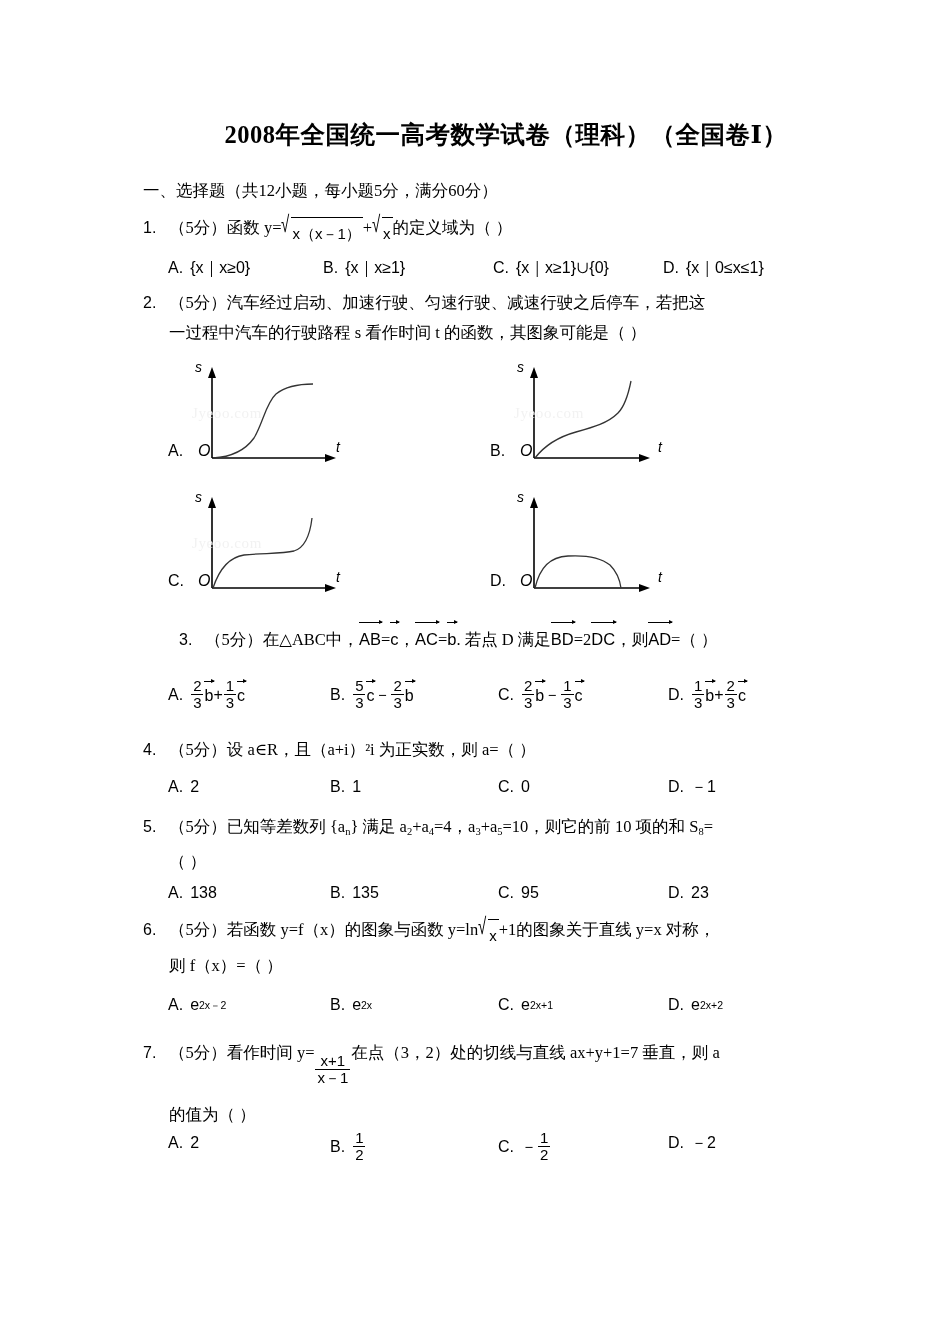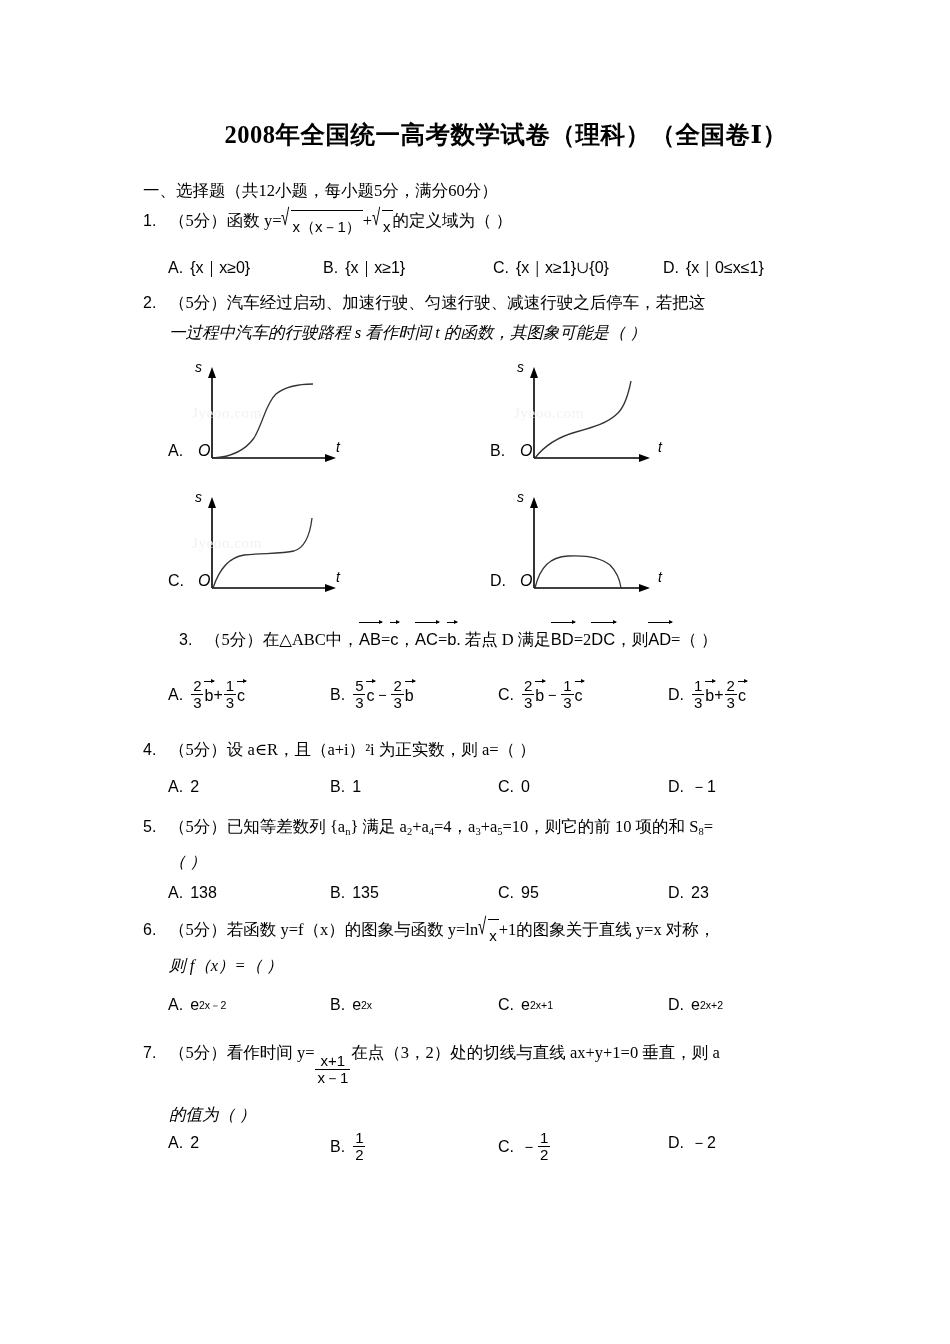--- a/index.html
+++ b/index.html
@@ -61,21 +61,20 @@
     font-family: "Liberation Sans", sans-serif;
     font-size: 16px;
     vertical-align: baseline;
   }
   .q-body {
     display: inline;
   }
   .q-line2 {
     margin-left: 26px;
     display: block;
-    font-style: italic;
   }
 
   
   .opts {
     position: absolute;
     left: 168px;
     width: 690px;
     font-size: 16px;
     font-family: "Liberation Sans", sans-serif;
     line-height: 26px;
@@ -186,21 +185,21 @@
 </style>
 </head>
 <body>
 
 <div class="page">
 
   <div class="doc-title">2008年全国统一高考数学试卷（理科）（全国卷Ⅰ）</div>
 
   <div class="section-head">一、选择题（共12小题，每小题5分，满分60分）</div>
 
-  <div class="q" style="top:206px;">
+  <div class="q" style="top:213px;">
     <span class="q-num">1.</span><span class="q-body"><span>（5分）</span><span>函数 y=</span><span class="sqrt">
           <span class="radical">√</span>
           <span class="radicand">x（x－1）</span>
         </span><span>+</span><span class="sqrt">
           <span class="radical">√</span>
           <span class="radicand">x</span>
         </span><span>的定义域为（        ）</span></span>
   </div>
   <div class="opts" style="top:255px;">
     <div class="opt" style="left:0px;">
@@ -419,21 +418,21 @@
         <span class="opt-tag">D.</span>
         <span>e</span>
         <span class="sup">2x+2</span>
       </div>
   </div>
 
   <div class="q" style="top:1038px; width:720px;">
     <span class="q-num">7.</span><span class="q-body"><span>（5分）</span><span>看作时间 y=</span><span class="frac">
           <span class="num">x+1</span>
           <span class="den">x－1</span>
-        </span><span>在点（3，2）处的切线与直线 ax+y+1=0 垂直，则 a</span></span>
+        </span><span>在点（3，2）处的切线与直线 ax+y+1=7 垂直，则 a</span></span>
     <span class="q-line2" style="margin-top:14px;">的值为（        ）</span>
   </div>
   <div class="opts" style="top:1130px;">
     <div class="opt" style="left:0px;">
         <span class="opt-tag">A.</span>
         <span>2</span>
       </div>
     <div class="opt" style="left:162px;">
         <span class="opt-tag">B.</span>
         <span class="frac">

